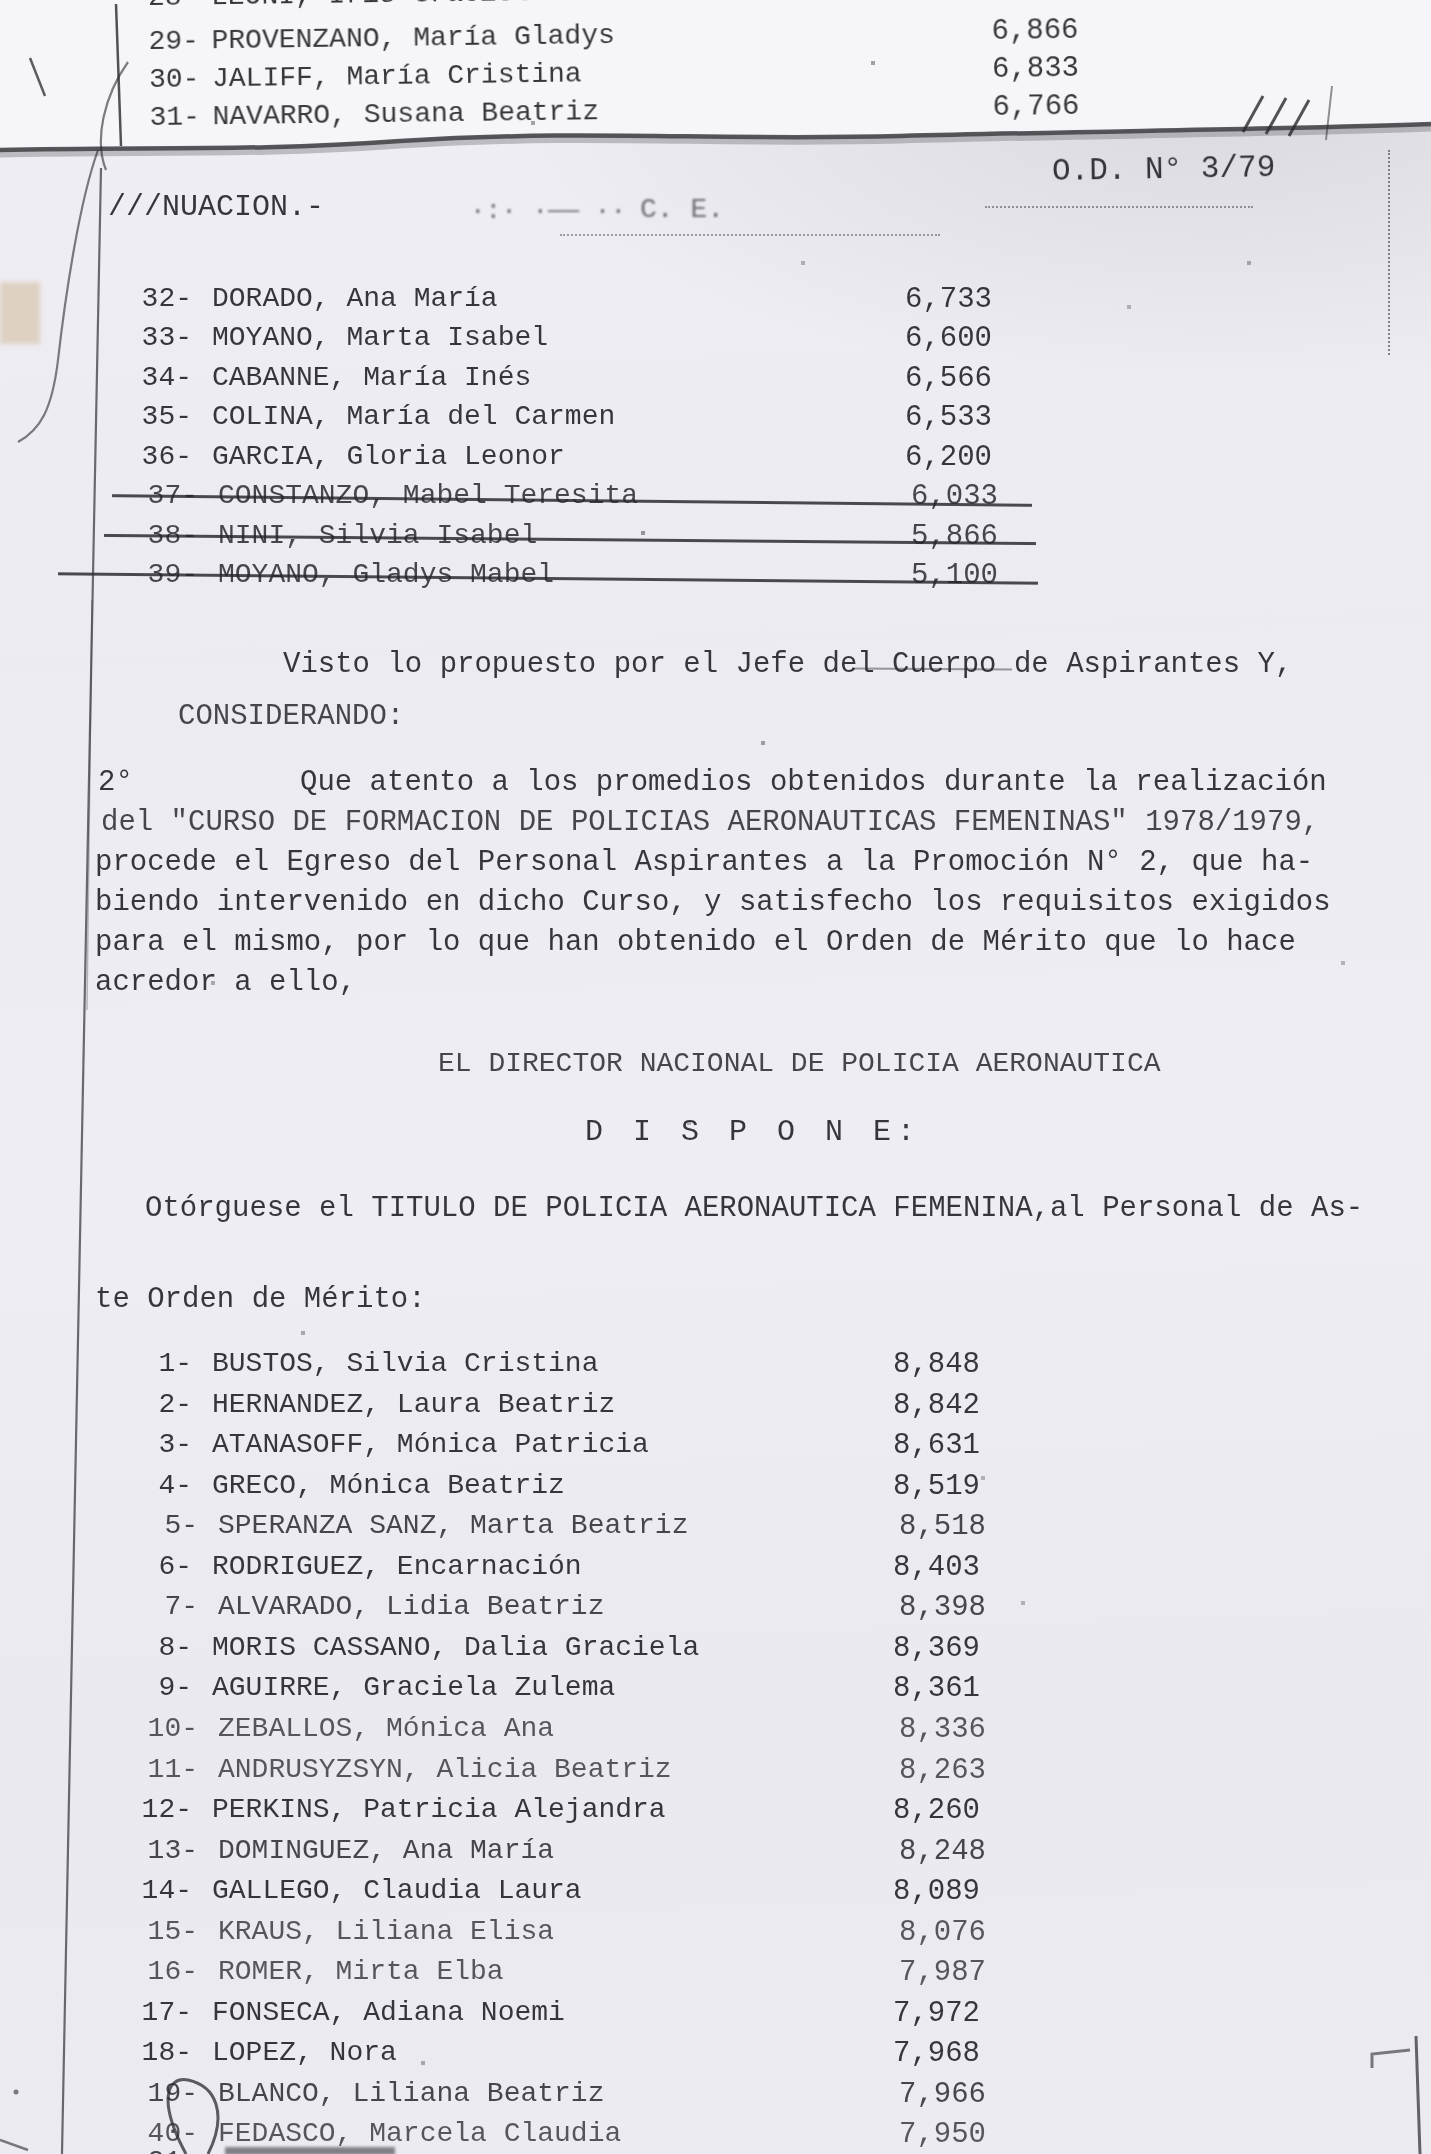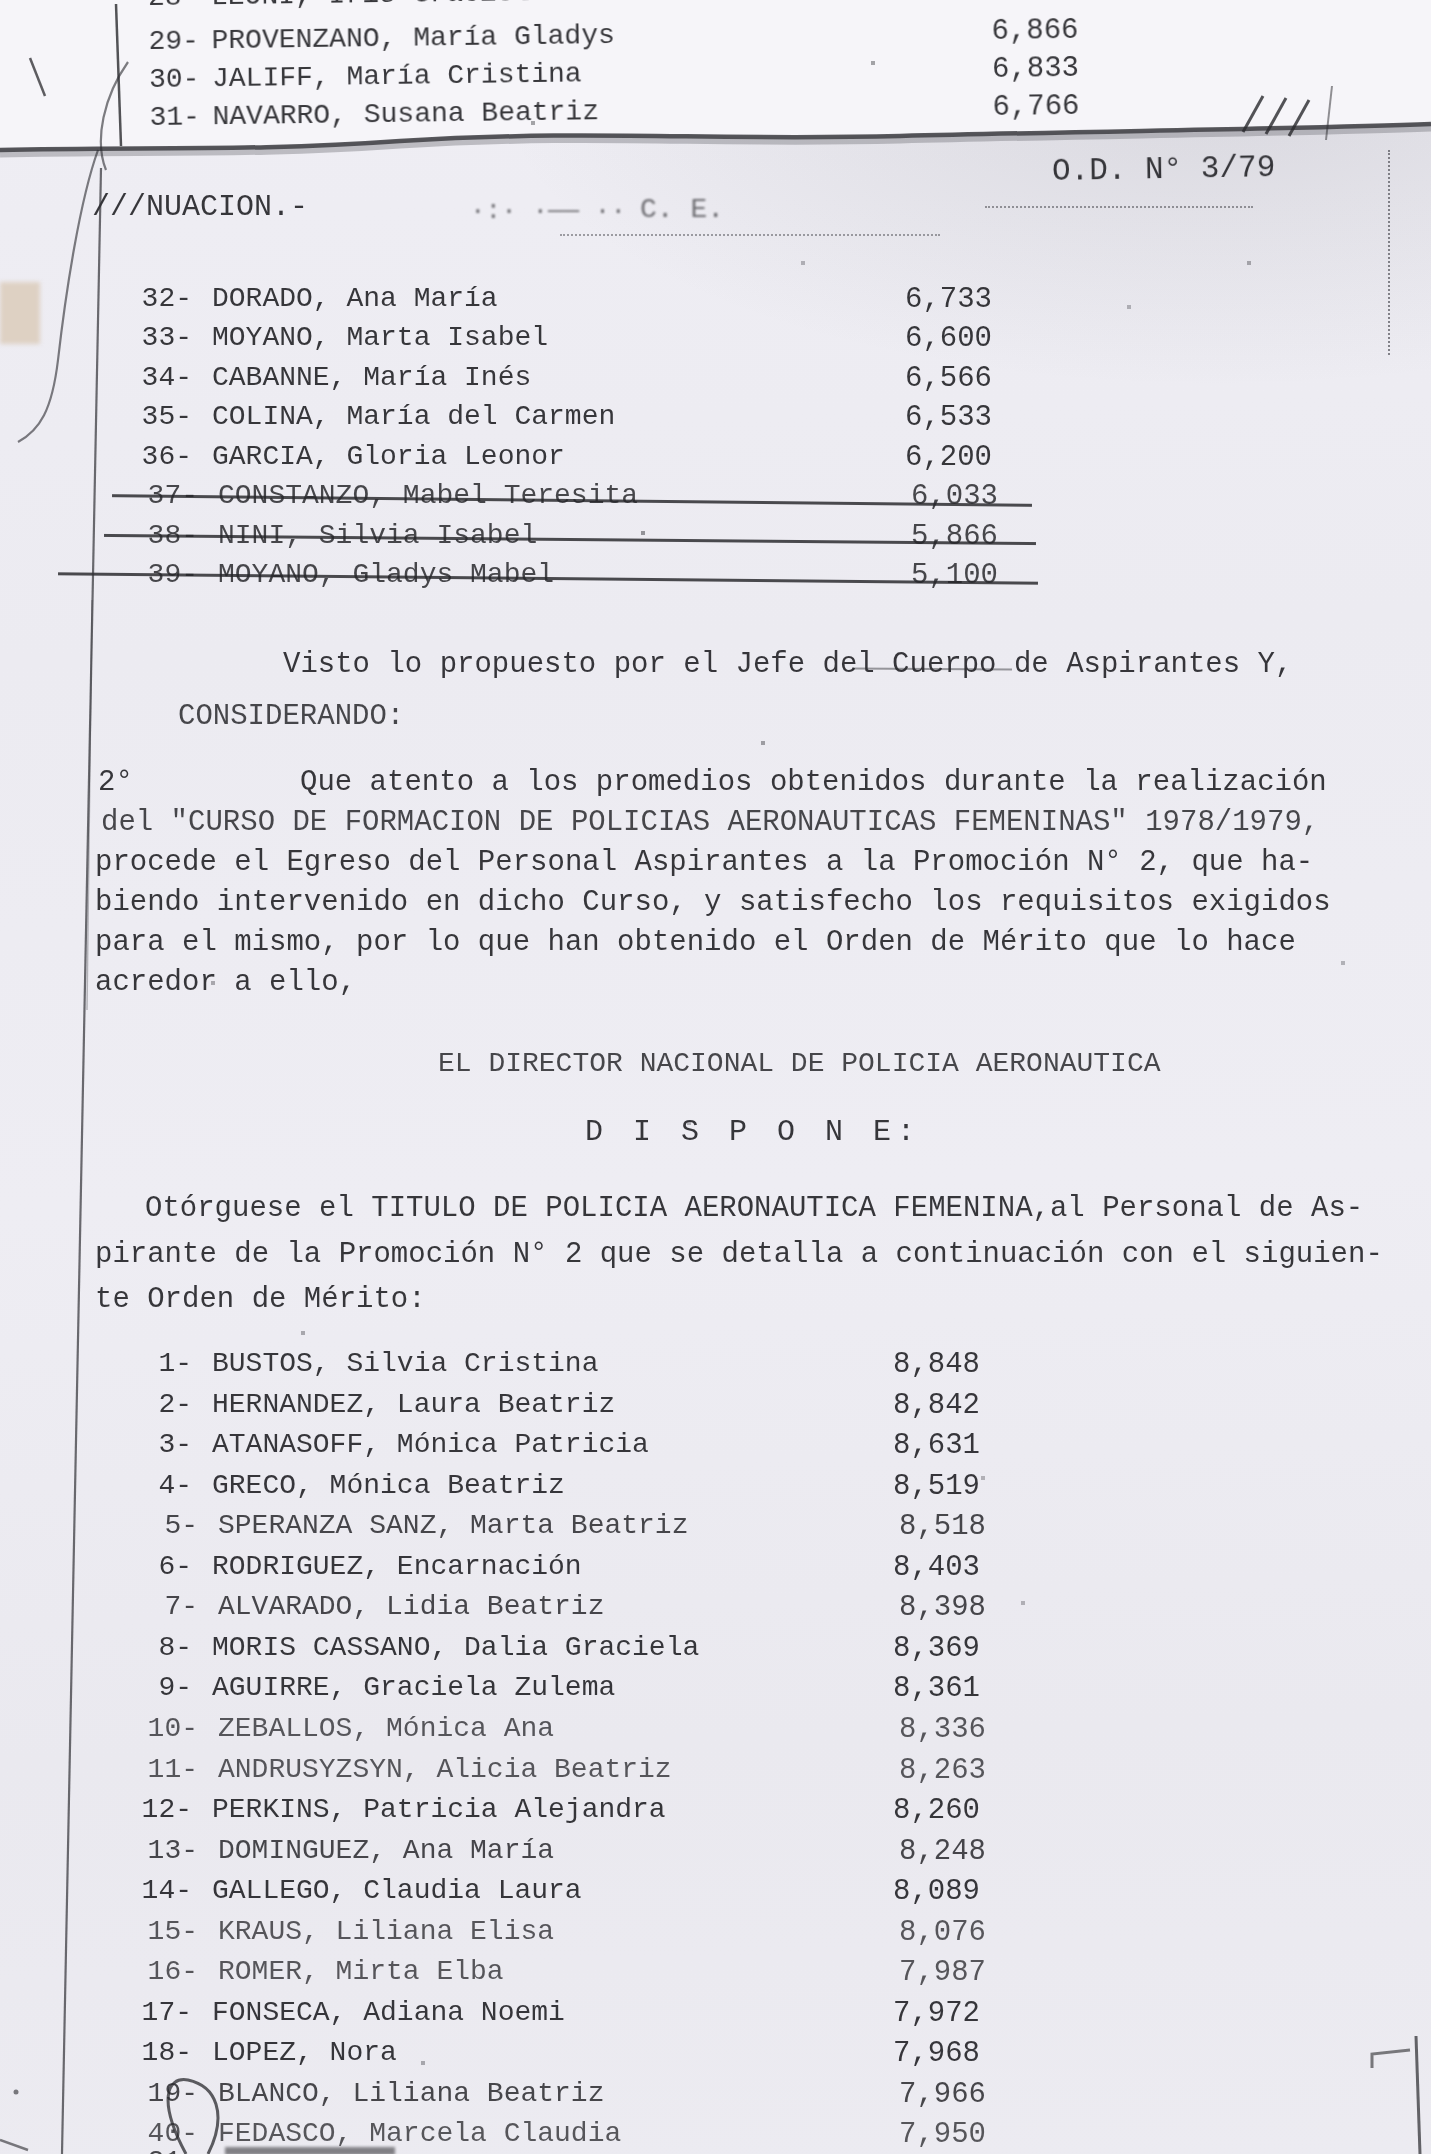--- a/index.html
+++ b/index.html
@@ -75,21 +75,21 @@
     <div class="srow ink" style="top:104px">
       <span class="num">31-</span>
       <span class="nm">NAVARRO, Susana Beatriz</span>
       <span class="sc">6,766</span>
     </div>
   </div>
 
   <div class="abs ink" style="top:152px;left:1052px;font-size:31px;transform:rotate(-1deg);z-index:3">O.D. N° 3/79</div>
   <div class="dotline" style="top:206px;left:985px;width:268px;opacity:.55"></div>
 
-  <div class="abs ink" style="top:190px;left:92px;font-size:30px;z-index:3">///NUACION.-</div>
+  <div class="abs ink" style="top:190px;left:108px;font-size:30px;z-index:3">///NUACION.-</div>
   <div class="abs smear" style="top:196px;left:470px;font-size:26px;z-index:3">·:· ·—— ··</div>
   <div class="abs smear" style="top:194px;left:640px;font-size:28px;z-index:3">C. E.</div>
   <div class="dotline" style="top:234px;left:560px;width:380px;opacity:.5"></div>
   <div class="vdot" style="top:150px;left:1388px;height:205px;opacity:.7"></div>
 
   <div class="row u ink" style="top:283px">
     <span class="num">32-</span>
     <span class="nm">DORADO, Ana María</span>
     <span class="sc">6,733</span>
   </div>
@@ -141,21 +141,20 @@
   <div class="body-line ink2" style="top:806px;left:95px">del "CURSO DE FORMACION DE POLICIAS AERONAUTICAS FEMENINAS" 1978/1979,</div>
   <div class="body-line ink" style="top:846px;left:95px">procede el Egreso del Personal Aspirantes a la Promoción N° 2, que ha-</div>
   <div class="body-line ink" style="top:926px;left:95px">para el mismo, por lo que han obtenido el Orden de Mérito que lo hace</div>
   <div class="body-line ink" style="top:886px;left:95px">biendo intervenido en dicho Curso, y satisfecho los requisitos exigidos</div>
   <div class="body-line ink" style="top:966px;left:95px">acredor a ello,</div>
 
   <div class="body-line ink2" style="top:1048px;left:432px;font-size:28px">EL DIRECTOR NACIONAL DE POLICIA AERONAUTICA</div>
   <div class="body-line ink" style="top:1115px;left:585px;font-size:30px;letter-spacing:6px">D I S P O N E:</div>
 
   <div class="body-line ink" style="top:1192px;left:145px">Otórguese el TITULO DE POLICIA AERONAUTICA FEMENINA,al Personal de As-</div>
-  <div class="body-line ink" style="top:1238px;left:95px">pirante de la Promoción N° 2 que se detalla a continuación con el siguien-</div>
   <div class="body-line ink" style="top:1283px;left:95px">te Orden de Mérito:</div>
 
   <div class="row m ink" style="top:1348px">
     <span class="num">1-</span>
     <span class="nm">BUSTOS, Silvia Cristina</span>
     <span class="sc">8,848</span>
   </div>
   <div class="row m ink" style="top:1389px">
     <span class="num">2-</span>
     <span class="nm">HERNANDEZ, Laura Beatriz</span>

